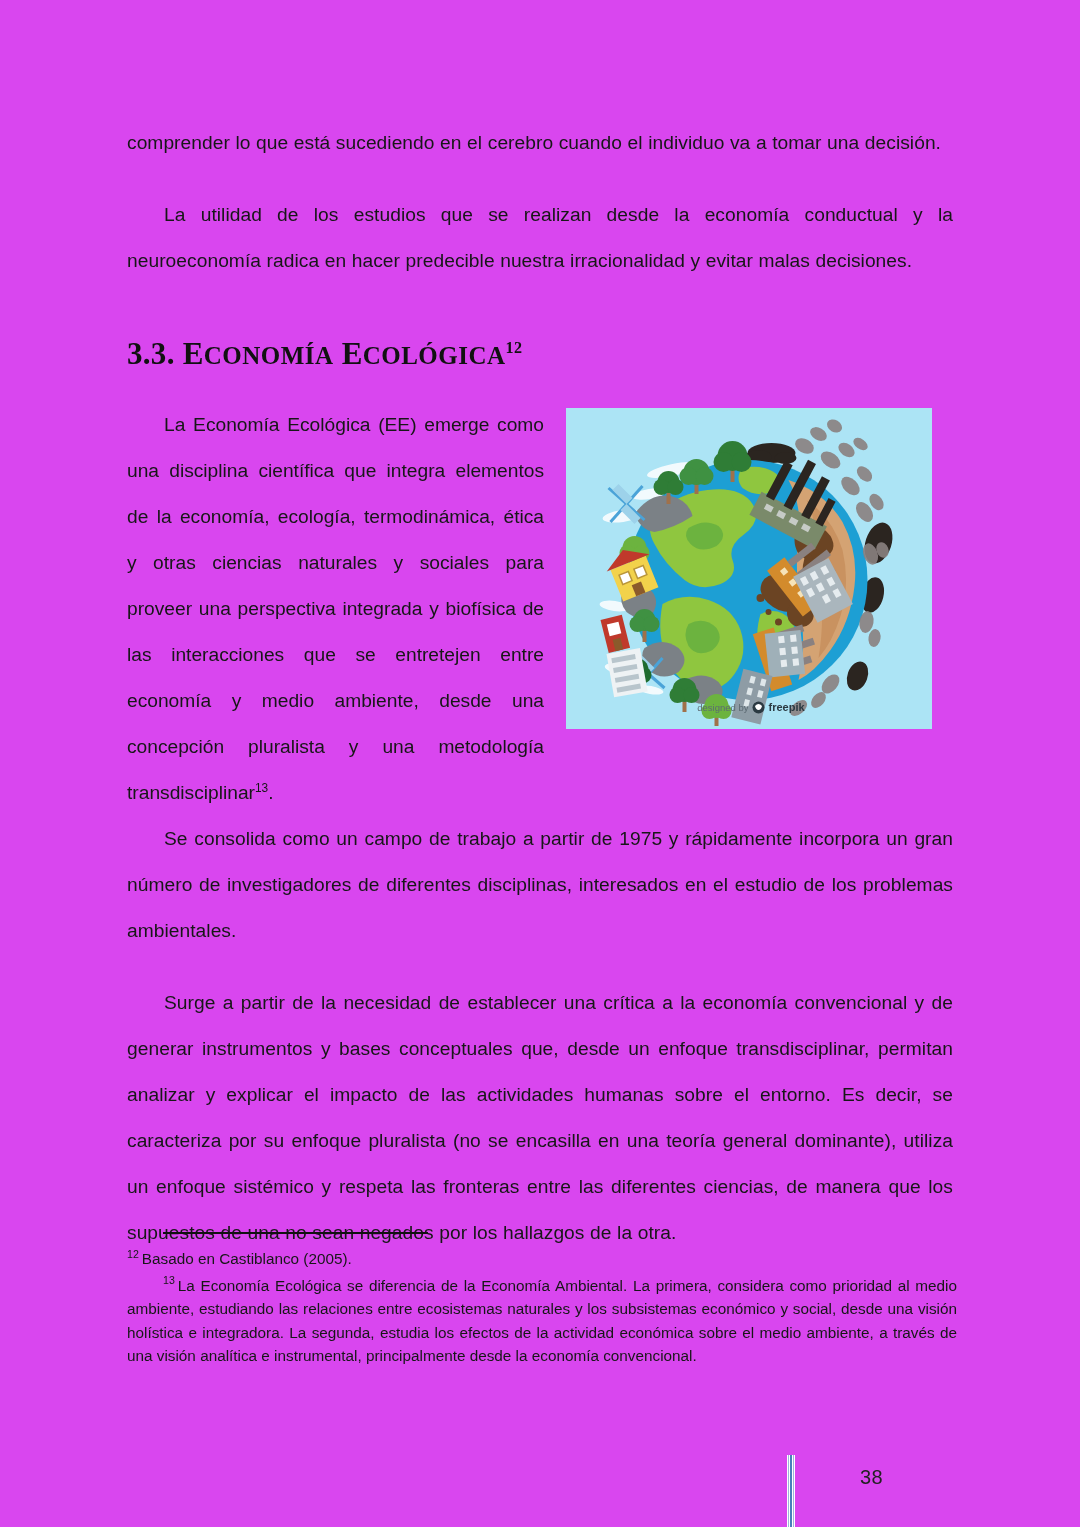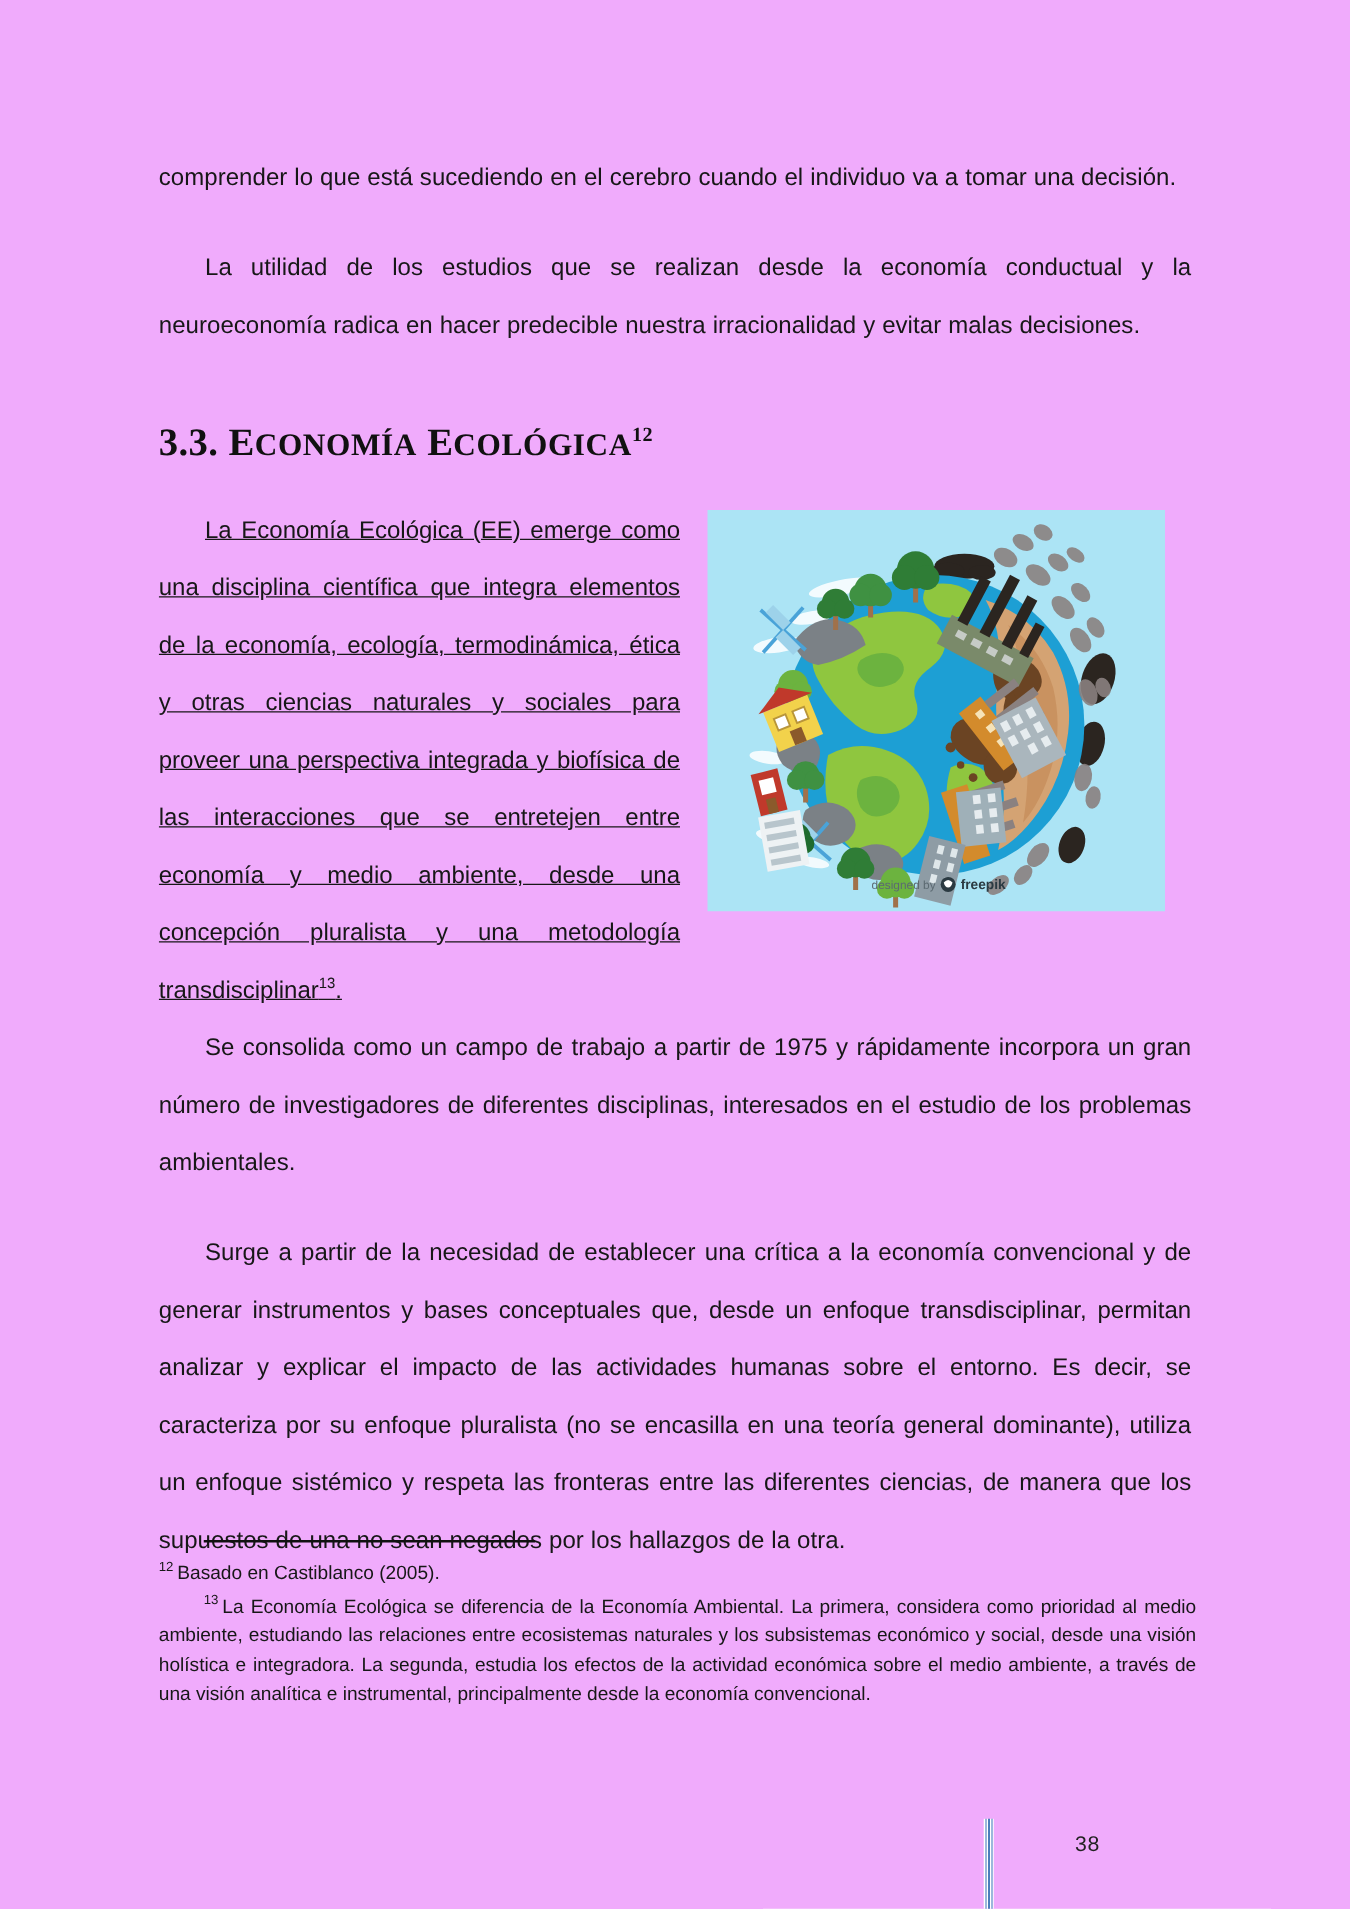--- a/index.html
+++ b/index.html
@@ -12,21 +12,21 @@
     height: 1527px;
     position: relative;
     font-family: "Liberation Sans", sans-serif;
     color: #1a1a1a;
     overflow: hidden;
   }
 
   .page {
     position: absolute;
     inset: 0;
-    background: #f0abfc;
+    background: #d946ef;
   }
 
   .content {
     position: absolute;
     left: 127px;
     top: 120px;
     width: 826px;
   }
 
   p.body-par {
@@ -78,21 +78,20 @@
   }
   .figure svg { display: block; width: 100%; height: 100%; }
 
   p.wrapped-par {
     margin: 0;
     font-size: 19.2px;
     line-height: 46px;
     text-align: justify;
     text-indent: 37px;
     color: #171717;
-    text-decoration: underline;
   }
 
   sup.inline-fn {
     font-size: 0.62em;
     vertical-align: super;
     line-height: 0;
   }
 
   
   .footnotes {
@@ -136,21 +135,21 @@
         #ffffff 2.5px, #ffffff 3.2px,
         #4a7ebb 3.2px, #4a7ebb 5.2px,
         #ffffff 5.2px, #ffffff 6px,
         #9bb8dc 6px, #9bb8dc 7.4px,
         #ffffff 7.4px, #ffffff 8px);
   }
   .page-number {
     position: absolute;
     left: 860px;
     top: 1466px;
-    font-size: 17px;
+    font-size: 20px;
     color: #222;
     letter-spacing: 0.5px;
   }
 </style>
 </head>
 <body>
 
 <div class="page">
 
   <div class="content">

